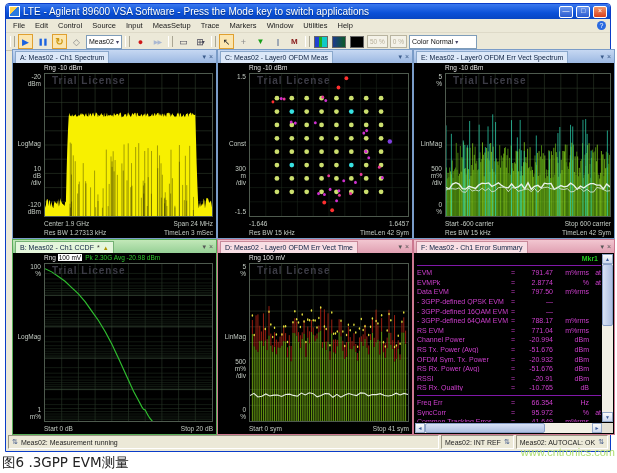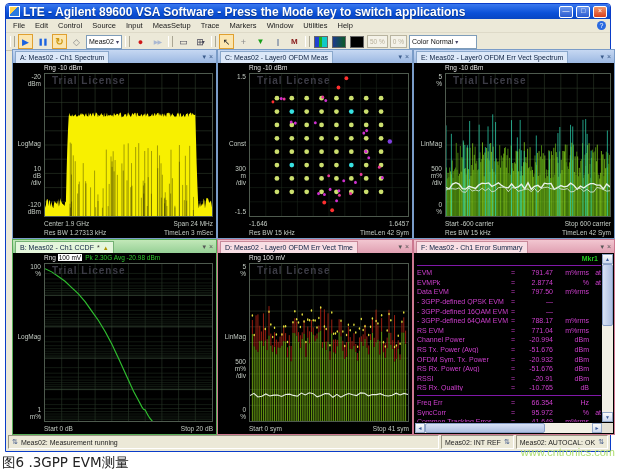--- a/index.html
+++ b/index.html
@@ -4,21 +4,21 @@
 <style>
   html,body{margin:0;padding:0}
   body{width:617px;height:473px;position:relative;background:#fff;overflow:hidden;
        font-family:"Liberation Sans",sans-serif;-webkit-font-smoothing:none}
   .window{position:absolute;left:5px;top:3px;width:606px;height:449px;box-sizing:border-box;
           background:#ece9d8;border:1px solid #0a3cc8;border-radius:4px 4px 0 0}
   
   .titlebar{height:15px;background:linear-gradient(#3a78ee,#0a50d8 60%,#0845c2);border-radius:3px 3px 0 0;
             display:flex;align-items:center;padding:0 3px;gap:3px}
   .appicon{width:9px;height:9px;background:linear-gradient(135deg,#ffd24a 0 40%,#2a7ae0 40% 100%);border:1px solid #fff;flex:none}
-  .title-text{flex:1;color:#fff;font-size:12px;font-weight:bold;white-space:nowrap;overflow:hidden;text-shadow:0 1px 1px #04307a}
+  .title-text{flex:1;color:#fff;font-size:10px;font-weight:normal;white-space:nowrap;overflow:hidden;text-shadow:0 1px 1px #04307a}
   .wbtn{width:12px;height:10px;border:1px solid #fff;border-radius:2px;font-size:7px;line-height:8px;text-align:center;color:#fff;flex:none}
   .wbtn.b1,.wbtn.b2{background:linear-gradient(#6a96ee,#2a5ace)}
   .wbtn.close{background:linear-gradient(#f0966a,#d8401c)}
   
   .menubar{height:13px;display:flex;align-items:center;padding:0 2px;font-size:7.5px;color:#1a1a1a;border-bottom:1px solid #dedac8}
   .menu-item{padding:0 5px}
   .menubar .help-badge{margin-left:auto;width:9px;height:9px;border-radius:50%;background:#2a6ae0;color:#fff;
             font-size:7px;line-height:9px;text-align:center;margin-right:2px}
   
   .toolbar{height:17px;display:flex;align-items:center;padding:0 2px;border-bottom:1px solid #c8c4b0;font-size:8px}

